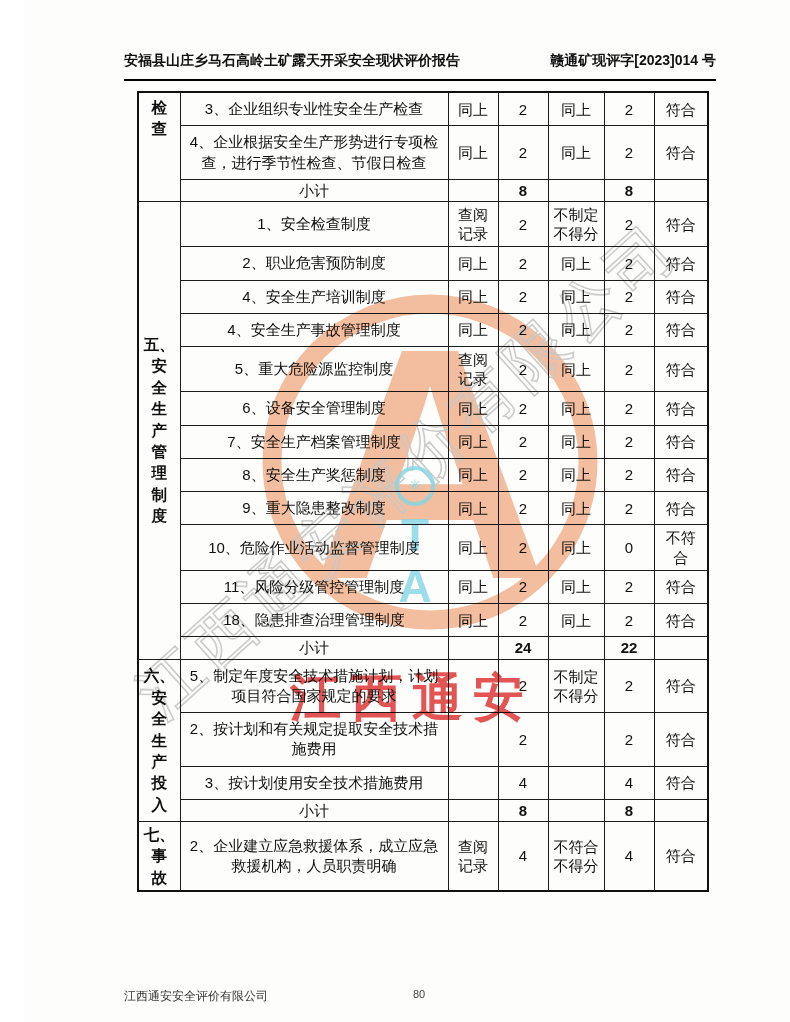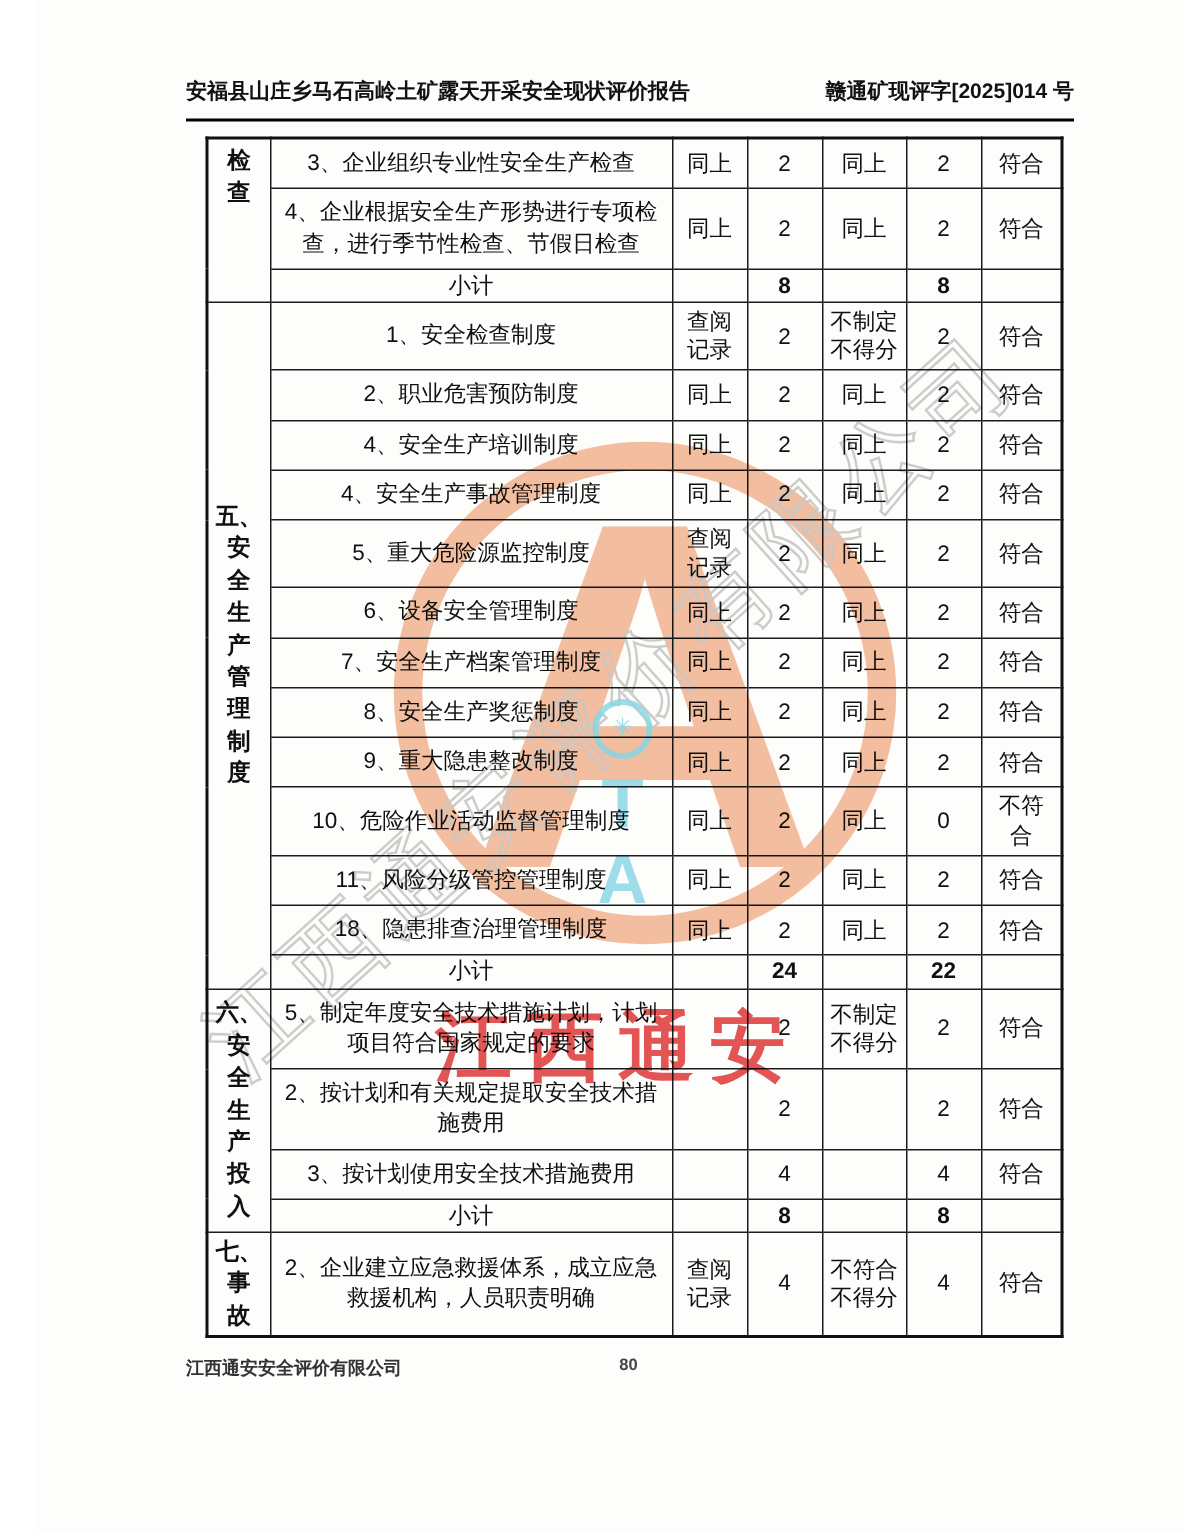--- a/index.html
+++ b/index.html
@@ -65,36 +65,36 @@
   }
   .wm-logo .circ {
     width:32px; height:32px; border:4px solid #85d8e8; border-radius:50%;
     display:flex; align-items:center; justify-content:center;
     font-size:16px; line-height:1; margin-bottom:4px;
   }
   .wm-logo .lt { font-size:46px; line-height:1.1; }
   .wm-svg { position:absolute; left:0; top:0; }
   
   .ftr {
-    position:absolute; left:100px; right:100px; top:904px;
-    font-size:12px; color:#333;font-weight:bold;
+    position:absolute; left:100px; right:100px; top:988px;
+    font-size:12px; color:#333;
   }
   .ftr .pageno {
     position:absolute; left:0; right:0; text-align:center;
     font-size:11px; color:#444;
   }
 </style>
 </head>
 <body>
 
 <div class="page">
 
   <div class="hdr">
     <span>安福县山庄乡马石高岭土矿露天开采安全现状评价报告</span>
-    <span>赣通矿现评字[2025]014 号</span>
+    <span>赣通矿现评字[2023]014 号</span>
   </div>
 
   <div class="tbl-wrap">
     <table class="eval">
       <colgroup>
         <col style="width:42px">
           <col style="width:268px">
           <col style="width:50px">
         <col style="width:50px">
           <col style="width:56px">

